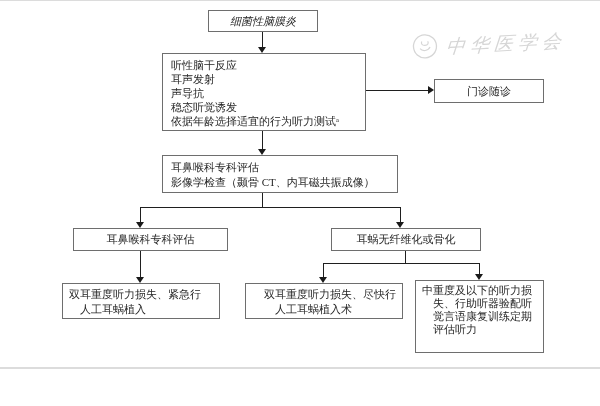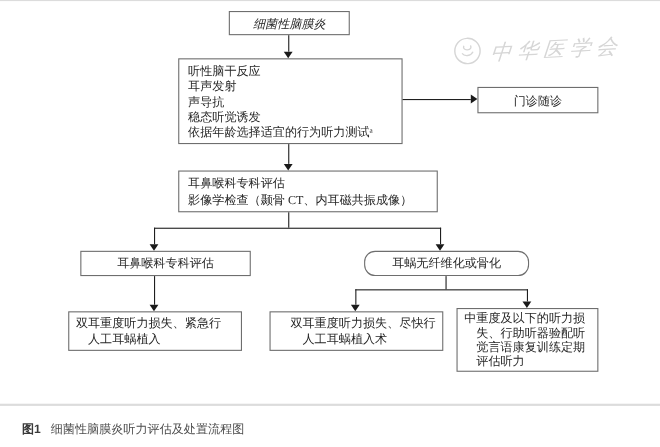--- a/index.html
+++ b/index.html
@@ -56,29 +56,29 @@
 稳态听觉诱发
 依据年龄选择适宜的行为听力测试ᵃ</div>
 
   <div class="box multi" style="left:162px;top:155px;width:236px;height:38px;padding:4px 8px;line-height:15px;">耳鼻喉科专科评估
 影像学检查（颞骨 CT、内耳磁共振成像）</div>
 
   <div class="box center" style="left:434px;top:79px;width:110px;height:24px;">门诊随诊</div>
 
   <div class="box center" style="left:73px;top:228px;width:155px;height:23px;">耳鼻喉科专科评估</div>
 
-  <div class="box center" style="left:331px;top:228px;width:150px;height:23px;border-radius:10px;">耳蜗无纤维化或骨化</div>
+  <div class="box center" style="left:331px;top:228px;width:150px;height:23px;">耳蜗无纤维化或骨化</div>
 
   <div class="box multi" style="left:62px;top:283px;width:158px;height:36px;padding:3px 6px;line-height:15px;">双耳重度听力损失、紧急行
 　人工耳蜗植入</div>
 
   <div class="box multi" style="left:245px;top:283px;width:158px;height:36px;padding:3px 18px;line-height:15px;">双耳重度听力损失、尽快行
 　人工耳蜗植入术</div>
 
-  <div class="box multi" style="left:415px;top:280px;width:129px;height:58px;padding:3px 6px;line-height:13px;">中重度及以下的听力损
+  <div class="box multi" style="left:415px;top:280px;width:129px;height:73px;padding:3px 6px;line-height:13px;">中重度及以下的听力损
 　失、行助听器验配听
 　觉言语康复训练定期
 　评估听力</div>
 
   <div class="edge-line vline" style="left:262px;top:32px;height:15px;"></div>
   <div class="arr-down" style="left:258px;top:47px;"></div>
 
   <div class="edge-line hline" style="left:366px;top:90px;width:62px;"></div>
   <div class="arr-right" style="left:428px;top:86px;"></div>
 
@@ -95,17 +95,14 @@
   <div class="edge-line vline" style="left:140px;top:251px;height:26px;"></div>
   <div class="arr-down" style="left:136px;top:277px;"></div>
 
   <div class="edge-line vline" style="left:405px;top:251px;height:12px;"></div>
   <div class="edge-line hline" style="left:323px;top:263px;width:157px;"></div>
   <div class="edge-line vline" style="left:323px;top:263px;height:14px;"></div>
   <div class="arr-down" style="left:319px;top:277px;"></div>
   <div class="edge-line vline" style="left:479px;top:263px;height:11px;"></div>
   <div class="arr-down" style="left:475px;top:274px;"></div>
 
-  <div id="caption">
-    <span class="cap-label">图1</span><span>细菌性脑膜炎听力评估及处置流程图</span>
-  </div>
 
 </div>
 
 </body></html>

